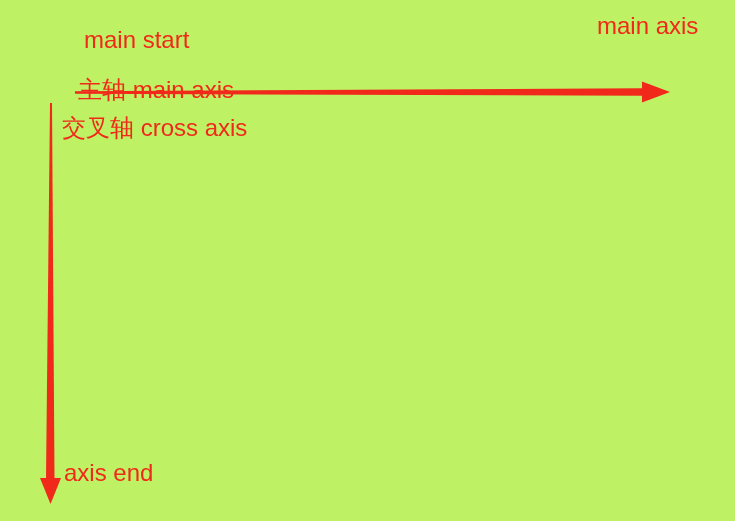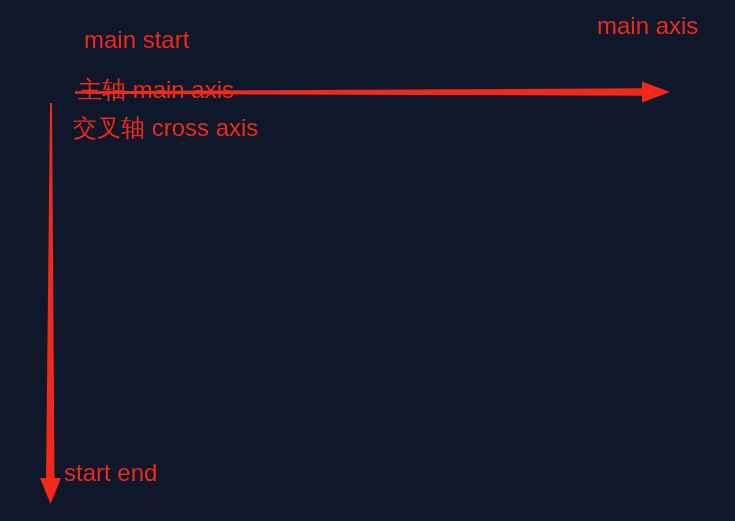--- a/index.html
+++ b/index.html
@@ -4,36 +4,36 @@
 <style>
   html, body {
     margin: 0;
     padding: 0;
     background: #ffffff;
   }
   .canvas {
     position: relative;
     width: 735px;
     height: 521px;
-    background: #0f172a;
+    background: #bef264;
     overflow: hidden;
     font-family: "Liberation Sans", "DejaVu Sans", sans-serif;
   }
   .lbl {
     position: absolute;
     color: var(--annotation-red, #f0291a);
     font-size: 24px;
     line-height: 1.15;
     white-space: nowrap;
     user-select: none;
   }
   .lbl-main-start  { left: 84px;  top: 26px; }
   .lbl-main-axis-cn{ left: 78px;  top: 76px; }
   .lbl-main-axis   { left: 597px; top: 12px; }
-  .lbl-cross-axis-cn{ left: 62px; top: 114px; margin-left: 11px; }
+  .lbl-cross-axis-cn{ left: 62px; top: 114px; }
   .lbl-cross-start { left: 66px;  top: 159px; }
   .lbl-cross-end   { left: 64px;  top: 459px; }
   .arrow-svg {
     position: absolute;
     display: block;
   }
   .arrow-svg polygon {
     fill: var(--annotation-red, #f0291a);
   }
   .arrow-main  { left: 70px; top: 78px; }
@@ -46,21 +46,21 @@
 
   <span class="lbl lbl-main-start">main start</span>
 
   <span class="lbl lbl-main-axis-cn">主轴 main axis</span>
 
   <span class="lbl lbl-main-axis">main axis</span>
 
   <span class="lbl lbl-cross-axis-cn">交叉轴 cross axis</span>
 
 
-  <span class="lbl lbl-cross-end">start end</span>
+  <span class="lbl lbl-cross-end">axis end</span>
 
   <svg class="arrow-svg arrow-main" width="610" height="32" viewBox="0 0 610 32" aria-hidden="true">
     <polygon points="5,13.2 572,10.2 572,17.8 5,15.8"></polygon>
     <polygon points="572,3.5 600,14 572,24.5"></polygon>
   </svg>
 
   <svg class="arrow-svg arrow-cross" width="30" height="410" viewBox="0 0 30 410" aria-hidden="true">
     <polygon points="14,3 16,3 18.5,379 10,379"></polygon>
     <polygon points="4,378 25,378 14.5,404"></polygon>
   </svg>

